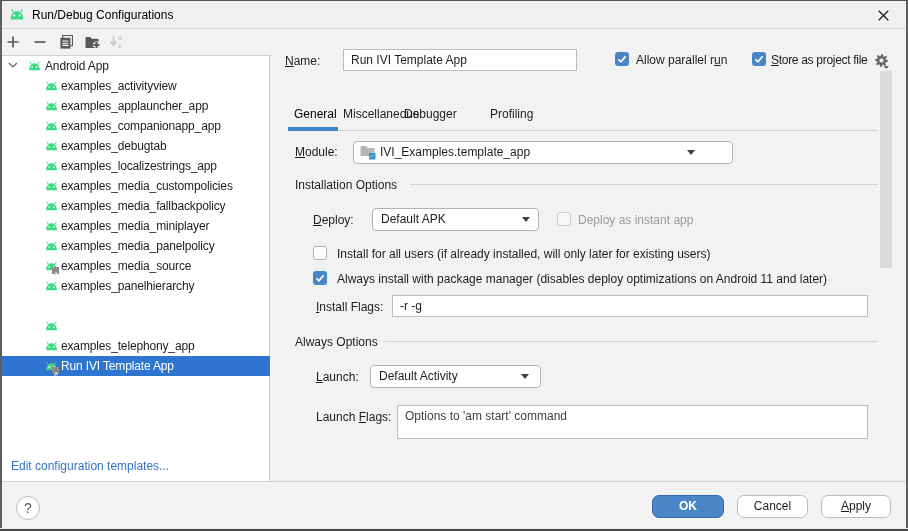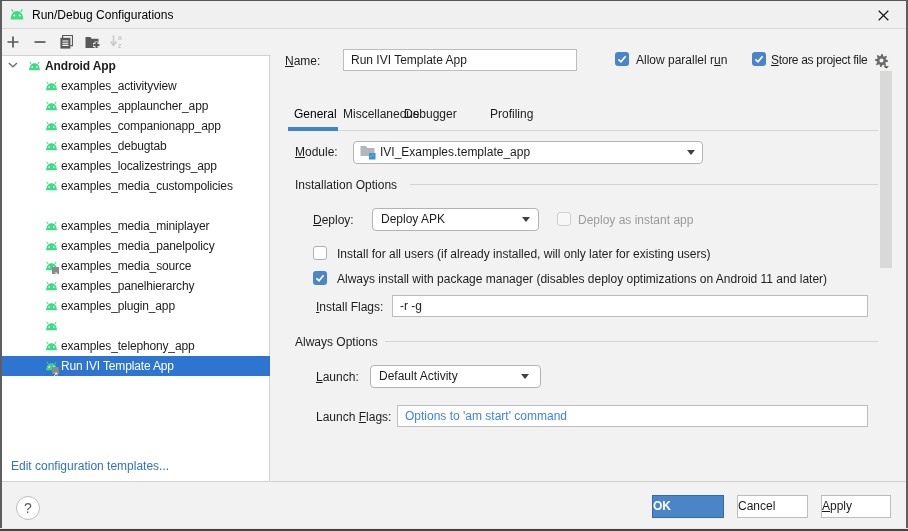--- a/index.html
+++ b/index.html
@@ -10,21 +10,21 @@
 .arr{position:absolute;width:0;height:0;border-left:4.5px solid transparent;border-right:4.5px solid transparent;border-top:5px solid #404040}
 .lbl{position:absolute;font-size:12px;color:#1d1d1d;white-space:nowrap}
 .cb{position:absolute;width:14px;height:14px;border-radius:3px}
 .cb.on{background:#4a86c7}
 .cb.off{background:#fff;border:1px solid #b0b0b0}
 .cb.dis{background:#f7f7f7;border:1px solid #cfcfcf}
 .hdr-line{position:absolute;height:1px;background:#d4d4d4}
 .row{position:absolute;left:0;width:270px;height:20px;white-space:nowrap}
 .row .ic{position:absolute;left:45px;top:4px}
 .row .tx{position:absolute;left:61px;top:3px;font-size:12px;letter-spacing:-0.15px}
-.btn{position:absolute;height:23px;border-radius:0;font-size:12px;line-height:21px}
+.btn{position:absolute;height:23px;border-radius:7px;text-align:center;font-size:12px;line-height:21px}
 </style></head>
 <body>
 
 <div class="abs" style="left:0;top:0;width:908px;height:29px;background:#f0f0f0;border-bottom:1px solid #d9d9d9"></div>
 <div class="abs" style="left:9px;top:8px">
 <svg width="16" height="13" viewBox="0 0 16 13">
 <path d="M8 3.1 C4.5 3.1 1.9 6 1.7 11.6 L14.3 11.6 C14.1 6 11.5 3.1 8 3.1 Z" fill="#3ddc84"></path>
 <path d="M4.1 3.9 L2.6 1.2" stroke="#3ddc84" stroke-width="1.2"></path>
 <path d="M11.9 3.9 L13.4 1.2" stroke="#3ddc84" stroke-width="1.2"></path>
 <circle cx="5.3" cy="7.6" r="1" fill="#fff"></circle>
@@ -64,21 +64,21 @@
       <svg style="position:absolute;left:8px;top:6px" width="10" height="7">
         <path d="M0.8 1 L4.9 4.8 L9 1" fill="none" stroke="#6e6e6e" stroke-width="1.4"></path>
       </svg>
       <span class="ic" style="left:28px"><svg width="13" height="10" viewBox="0 0 13 10">
           <path d="M6.5 2.3 C3.6 2.3 1.3 4.8 1.05 9.3 L11.95 9.3 C11.7 4.8 9.4 2.3 6.5 2.3 Z" fill="#3ddc84"></path>
           <path d="M3.1 3 L1.9 0.8" stroke="#3ddc84" stroke-width="1"></path>
           <path d="M9.9 3 L11.1 0.8" stroke="#3ddc84" stroke-width="1"></path>
           <circle cx="4.2" cy="6" r="0.85" fill="#fff"></circle>
           <circle cx="8.8" cy="6" r="0.85" fill="#fff"></circle>
         </svg></span>
-      <span class="tx" style="left:45px;font-weight:bold">Android App</span>
+      <span class="tx" style="left:45px;font-weight:normal">Android App</span>
     </div>
     <div class="row" style="top:20px">
       <span class="ic"><svg width="13" height="10" viewBox="0 0 13 10">
           <path d="M6.5 2.3 C3.6 2.3 1.3 4.8 1.05 9.3 L11.95 9.3 C11.7 4.8 9.4 2.3 6.5 2.3 Z" fill="#3ddc84"></path>
           <path d="M3.1 3 L1.9 0.8" stroke="#3ddc84" stroke-width="1"></path>
           <path d="M9.9 3 L11.1 0.8" stroke="#3ddc84" stroke-width="1"></path>
           <circle cx="4.2" cy="6" r="0.85" fill="#fff"></circle>
           <circle cx="8.8" cy="6" r="0.85" fill="#fff"></circle>
         </svg></span>
       <span class="tx">examples_activityview</span>
@@ -125,20 +125,30 @@
     </div>
     <div class="row" style="top:100px">
       <span class="ic"><svg width="13" height="10" viewBox="0 0 13 10">
           <path d="M6.5 2.3 C3.6 2.3 1.3 4.8 1.05 9.3 L11.95 9.3 C11.7 4.8 9.4 2.3 6.5 2.3 Z" fill="#3ddc84"></path>
           <path d="M3.1 3 L1.9 0.8" stroke="#3ddc84" stroke-width="1"></path>
           <path d="M9.9 3 L11.1 0.8" stroke="#3ddc84" stroke-width="1"></path>
           <circle cx="4.2" cy="6" r="0.85" fill="#fff"></circle>
           <circle cx="8.8" cy="6" r="0.85" fill="#fff"></circle>
         </svg></span>
       <span class="tx">examples_localizestrings_app</span>
+    </div>
+    <div class="row" style="top:140px">
+      <span class="ic"><svg width="13" height="10" viewBox="0 0 13 10">
+          <path d="M6.5 2.3 C3.6 2.3 1.3 4.8 1.05 9.3 L11.95 9.3 C11.7 4.8 9.4 2.3 6.5 2.3 Z" fill="#3ddc84"></path>
+          <path d="M3.1 3 L1.9 0.8" stroke="#3ddc84" stroke-width="1"></path>
+          <path d="M9.9 3 L11.1 0.8" stroke="#3ddc84" stroke-width="1"></path>
+          <circle cx="4.2" cy="6" r="0.85" fill="#fff"></circle>
+          <circle cx="8.8" cy="6" r="0.85" fill="#fff"></circle>
+        </svg></span>
+      <span class="tx">examples_media_fallbackpolicy</span>
     </div>
     <div class="row" style="top:160px">
       <span class="ic"><svg width="13" height="10" viewBox="0 0 13 10">
           <path d="M6.5 2.3 C3.6 2.3 1.3 4.8 1.05 9.3 L11.95 9.3 C11.7 4.8 9.4 2.3 6.5 2.3 Z" fill="#3ddc84"></path>
           <path d="M3.1 3 L1.9 0.8" stroke="#3ddc84" stroke-width="1"></path>
           <path d="M9.9 3 L11.1 0.8" stroke="#3ddc84" stroke-width="1"></path>
           <circle cx="4.2" cy="6" r="0.85" fill="#fff"></circle>
           <circle cx="8.8" cy="6" r="0.85" fill="#fff"></circle>
         </svg></span>
       <span class="tx">examples_media_miniplayer</span>
@@ -167,30 +177,20 @@
     </div>
     <div class="row" style="top:220px">
       <span class="ic"><svg width="13" height="10" viewBox="0 0 13 10">
           <path d="M6.5 2.3 C3.6 2.3 1.3 4.8 1.05 9.3 L11.95 9.3 C11.7 4.8 9.4 2.3 6.5 2.3 Z" fill="#3ddc84"></path>
           <path d="M3.1 3 L1.9 0.8" stroke="#3ddc84" stroke-width="1"></path>
           <path d="M9.9 3 L11.1 0.8" stroke="#3ddc84" stroke-width="1"></path>
           <circle cx="4.2" cy="6" r="0.85" fill="#fff"></circle>
           <circle cx="8.8" cy="6" r="0.85" fill="#fff"></circle>
         </svg></span>
       <span class="tx">examples_panelhierarchy</span>
-    </div>
-    <div class="row" style="top:240px">
-      <span class="ic"><svg width="13" height="10" viewBox="0 0 13 10">
-          <path d="M6.5 2.3 C3.6 2.3 1.3 4.8 1.05 9.3 L11.95 9.3 C11.7 4.8 9.4 2.3 6.5 2.3 Z" fill="#3ddc84"></path>
-          <path d="M3.1 3 L1.9 0.8" stroke="#3ddc84" stroke-width="1"></path>
-          <path d="M9.9 3 L11.1 0.8" stroke="#3ddc84" stroke-width="1"></path>
-          <circle cx="4.2" cy="6" r="0.85" fill="#fff"></circle>
-          <circle cx="8.8" cy="6" r="0.85" fill="#fff"></circle>
-        </svg></span>
-      <span class="tx">examples_plugin_app</span>
     </div>
     <div class="row" style="top:260px">
       <span class="ic"><svg width="13" height="10" viewBox="0 0 13 10">
           <path d="M6.5 2.3 C3.6 2.3 1.3 4.8 1.05 9.3 L11.95 9.3 C11.7 4.8 9.4 2.3 6.5 2.3 Z" fill="#3ddc84"></path>
           <path d="M3.1 3 L1.9 0.8" stroke="#3ddc84" stroke-width="1"></path>
           <path d="M9.9 3 L11.1 0.8" stroke="#3ddc84" stroke-width="1"></path>
           <circle cx="4.2" cy="6" r="0.85" fill="#fff"></circle>
           <circle cx="8.8" cy="6" r="0.85" fill="#fff"></circle>
         </svg></span>
     </div>
@@ -243,34 +243,34 @@
 </svg>
 
 <div class="lbl" style="left:294px;top:107px;color:#000">General</div>
 <div class="lbl" style="left:343px;top:107px">Miscellaneous</div>
 <div class="lbl" style="left:404px;top:107px">Debugger</div>
 <div class="lbl" style="left:490px;top:107px">Profiling</div>
 <div class="hdr-line" style="left:288px;top:130px;width:590px"></div>
 <div class="abs" style="left:288px;top:127px;width:50px;height:4px;background:#4083c9"></div>
 
 <div class="lbl" style="left:295px;top:145px"><u>M</u>odule:</div>
-<div class="cmb" style="left:353px;top:141px;width:350px;height:23px;padding-left:26px">IVI_Examples.template_app</div>
+<div class="cmb" style="left:353px;top:141px;width:380px;height:23px;padding-left:26px">IVI_Examples.template_app</div>
 <svg class="abs" style="left:360px;top:145px" width="16" height="15" viewBox="0 0 16 15">
 <path d="M0.5 1 H6 L7.5 3 H14.5 V11 H0.5 Z" fill="#b5b5bc"></path>
 <rect x="9" y="8" width="6.5" height="6.5" fill="#3f8edb"></rect>
 <circle cx="10.8" cy="11.5" r="0.8" fill="#62e58b"></circle>
     <circle cx="13" cy="10" r="0.8" fill="#62e58b"></circle>
 </svg>
 <div class="arr" style="left:687px;top:150px"></div>
 
 <div class="lbl" style="left:295px;top:178px">Installation Options</div>
 <div class="hdr-line" style="left:410px;top:184px;width:468px"></div>
 
 <div class="lbl" style="left:313px;top:213px"><u>D</u>eploy:</div>
-<div class="cmb" style="left:372px;top:208px;width:167px;height:23px">Deploy APK</div>
+<div class="cmb" style="left:372px;top:208px;width:167px;height:23px">Default APK</div>
 <div class="arr" style="left:522px;top:217px"></div>
 <div class="cb dis" style="left:557px;top:212px"></div>
 <div class="lbl" style="left:578px;top:213px;color:#9b9b9b">Deploy as instant app</div>
 
 <div class="cb off" style="left:313px;top:246px"></div>
 <div class="lbl" style="left:337px;top:247px">Install for all users (if already installed, will only later for existing users)</div>
 
 <div class="cb on" style="left:313px;top:271px"><svg width="14" height="14" viewBox="0 0 14 14">
       <path d="M3.4 7.3 L6 9.8 L10.6 4.2" fill="none" stroke="#fff" stroke-width="1.7"></path>
     </svg></div>
@@ -280,19 +280,19 @@
 <div class="fld" style="left:392px;top:295px;width:476px;height:22px">-r -g</div>
 
 <div class="lbl" style="left:295px;top:335px">Always Options</div>
 <div class="hdr-line" style="left:385px;top:341px;width:493px"></div>
 
 <div class="lbl" style="left:316px;top:370px"><u>L</u>aunch:</div>
 <div class="cmb" style="left:370px;top:365px;width:171px;height:23px">Default Activity</div>
 <div class="arr" style="left:521px;top:374px"></div>
 
 <div class="lbl" style="left:316px;top:410px">Launch <u>F</u>lags:</div>
-<div class="fld" style="left:397px;top:405px;width:471px;height:22px;color:#3b82f6">Options to 'am start' command</div>
+<div class="fld" style="left:397px;top:405px;width:471px;height:34px;color:#404040">Options to 'am start' command</div>
 
 <div class="abs" style="left:880px;top:71px;width:12px;height:197px;background:#d9d9d9"></div>
 
 <div class="abs" style="left:0;top:0;width:908px;height:531px;border-top:1px solid #565656;border-left:2px solid #5e5e5e;border-right:2px solid #5e5e5e;border-bottom:none;pointer-events:none"></div>
 <div class="abs" style="left:0;top:528px;width:908px;height:1px;background:#e8e8e8"></div>
 <div class="abs" style="left:0;top:529px;width:908px;height:2px;background:#454545"></div>
 
 </body></html>

